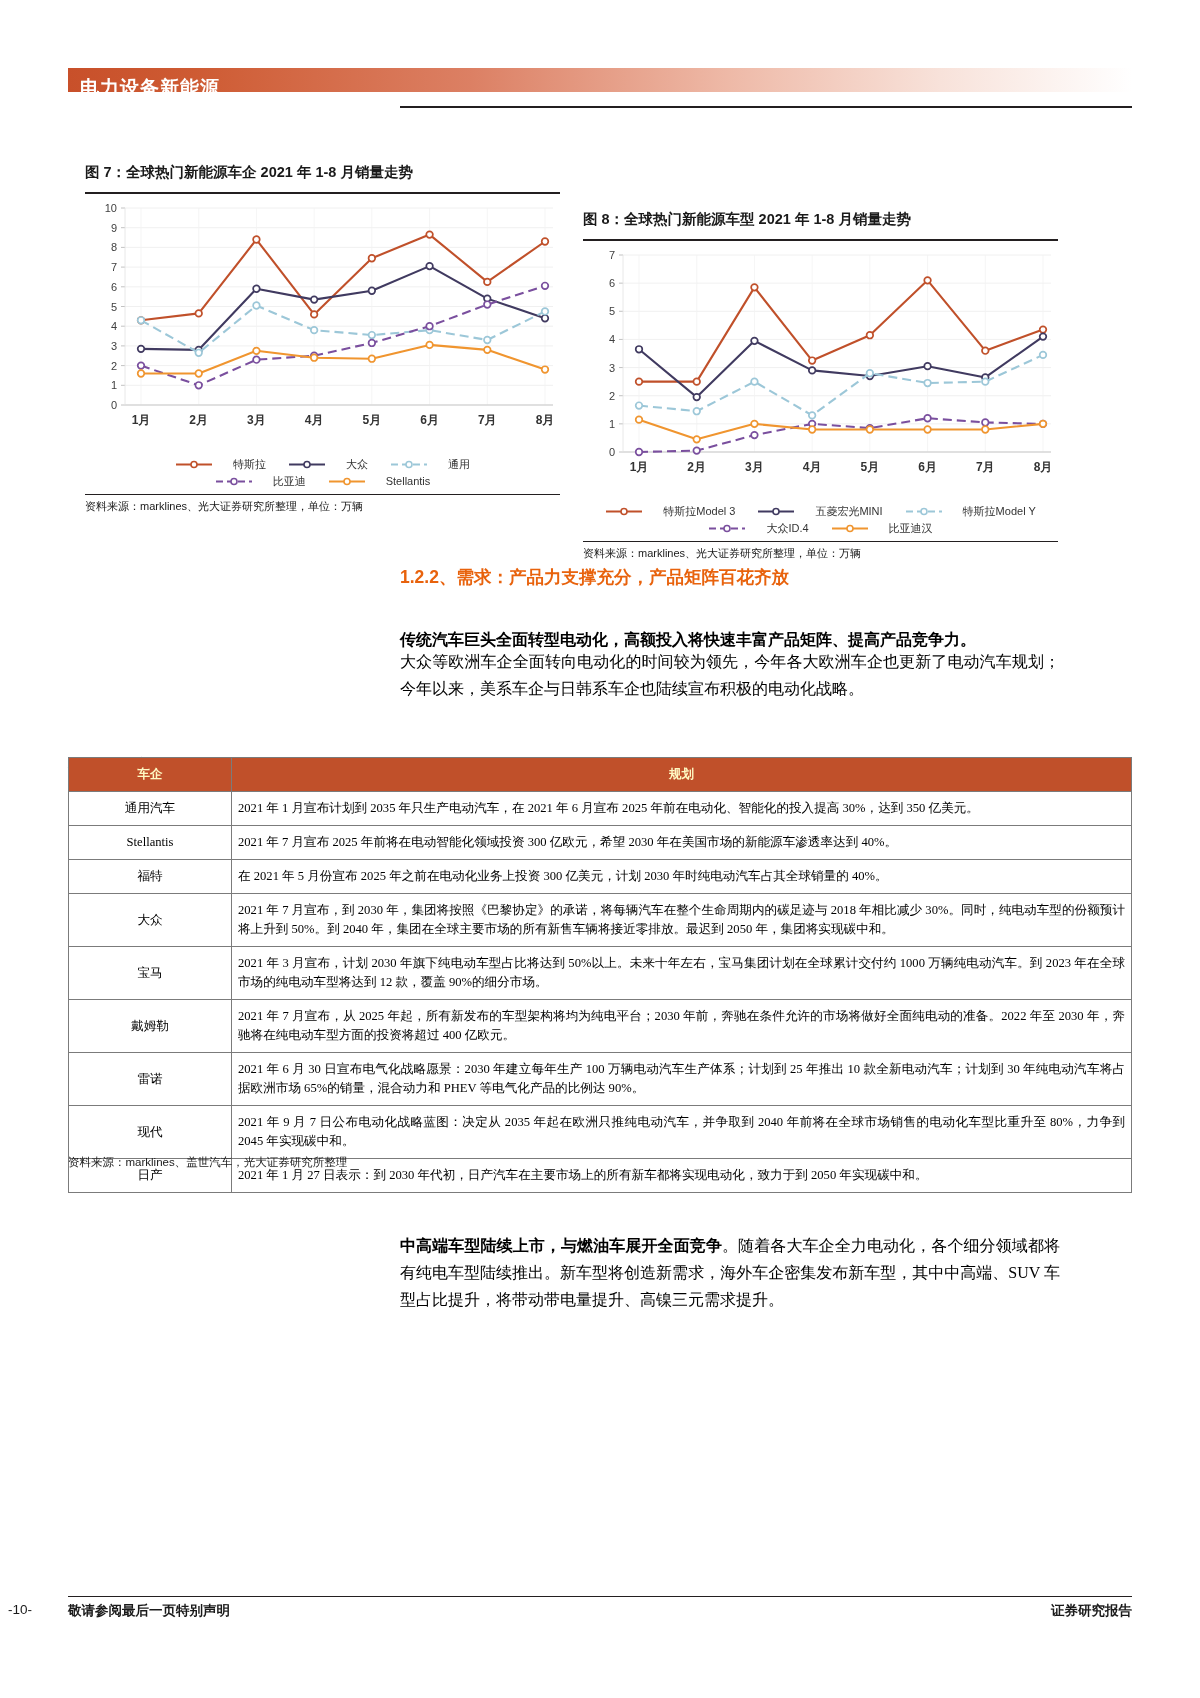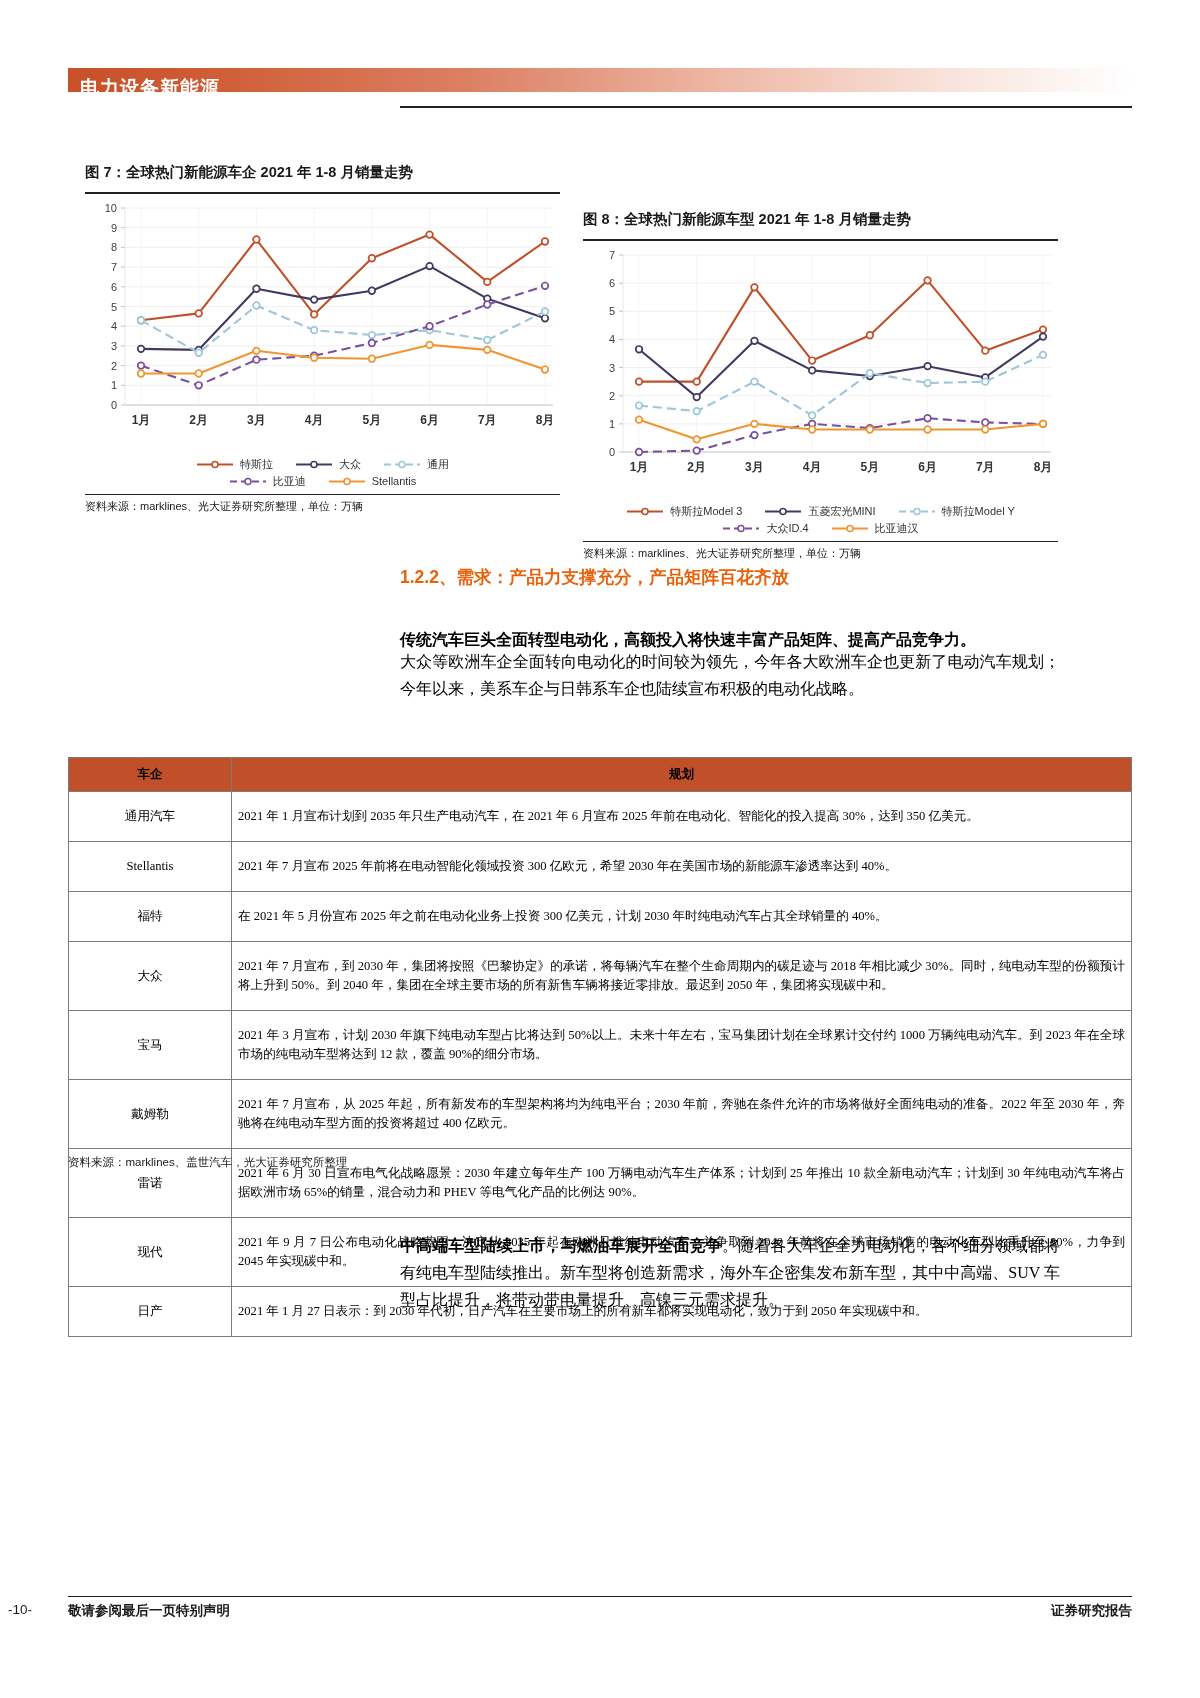--- a/index.html
+++ b/index.html
@@ -44,21 +44,21 @@
     border-top:1.6px solid #231f20;
     font-family:"Liberation Sans","DejaVu Sans",sans-serif;
     font-size:11px;padding-top:4px;color:#1a1a1a;
   }
   .plot{position:absolute;left:0;top:6px;width:475px;height:258px;}
   .legend{
     position:absolute;left:0;bottom:4px;width:475px;
     font-family:"Liberation Sans","DejaVu Sans",sans-serif;font-size:11px;color:#333;
   }
   .lg-row{display:flex;justify-content:center;gap:22px;line-height:17px;}
-  .lg-item{display:flex;align-items:center;gap:6px;white-space:nowrap;}
+  .lg-item{display:flex;align-items:center;gap:20px;white-space:nowrap;}
   .lg-swatch{width:38px;height:11px;display:block;}
 
   
   .sec-head{
     position:absolute;left:400px;top:565px;width:660px;
     font-family:"Liberation Sans","DejaVu Sans",sans-serif;
     font-weight:bold;font-size:17.5px;color:#e8620c;
   }
   .para{
     position:absolute;left:400px;width:660px;
@@ -72,26 +72,26 @@
   .tbl-cap{
     position:absolute;left:68px;top:756px;
     font-family:"Liberation Sans","DejaVu Sans",sans-serif;
     font-weight:bold;font-size:14px;
   }
   table.plan{
     position:absolute;left:68px;top:757px;width:1064px;
     border-collapse:collapse;font-size:12.6px;line-height:19px;
   }
   table.plan th{
-    background:#c0502a;color:#000000;font-weight:bold;
+    background:#c0502a;color:#fef9c3;font-weight:bold;
     font-family:"Liberation Sans","DejaVu Sans",sans-serif;
     font-size:12.5px;padding:7px 8px;border:1px solid #7b7b7b;
   }
   table.plan td{
-    border:1px solid #7b7b7b;padding:15px 6px;vertical-align:middle;
+    border:1px solid #7b7b7b;padding:7px 6px;vertical-align:middle;
   }
   table.plan td.co{text-align:center;width:150px;}
   table.plan td.pl{text-align:justify;}
   .tbl-src{
     position:absolute;left:68px;top:1155px;
     font-family:"Liberation Sans","DejaVu Sans",sans-serif;
     font-size:11.5px;color:#1a1a1a;
   }
 
   

